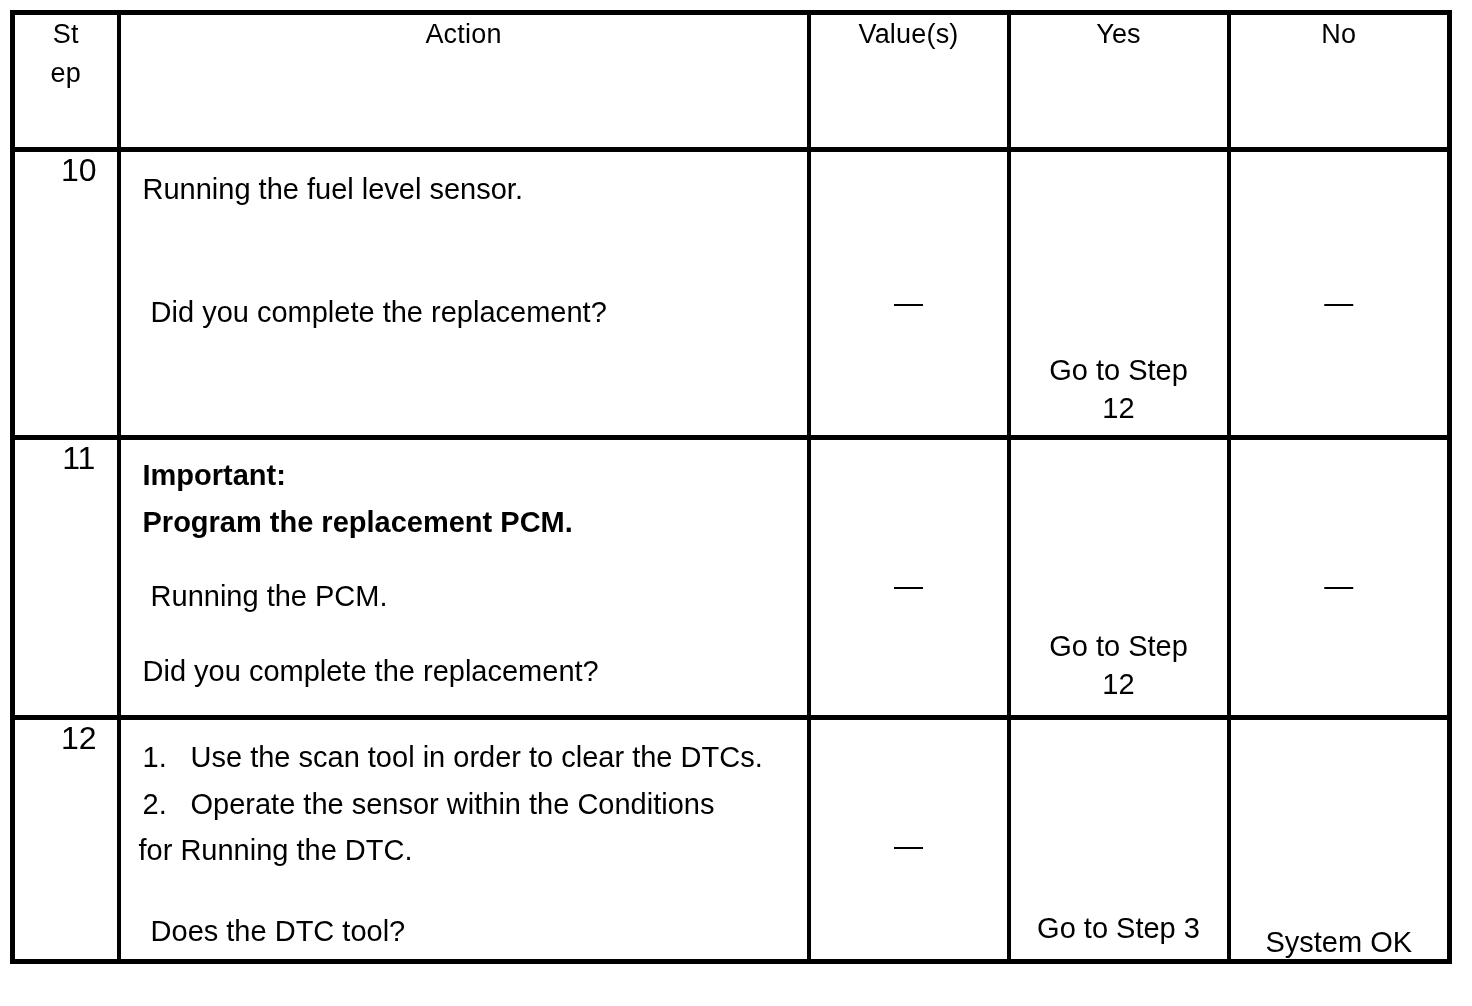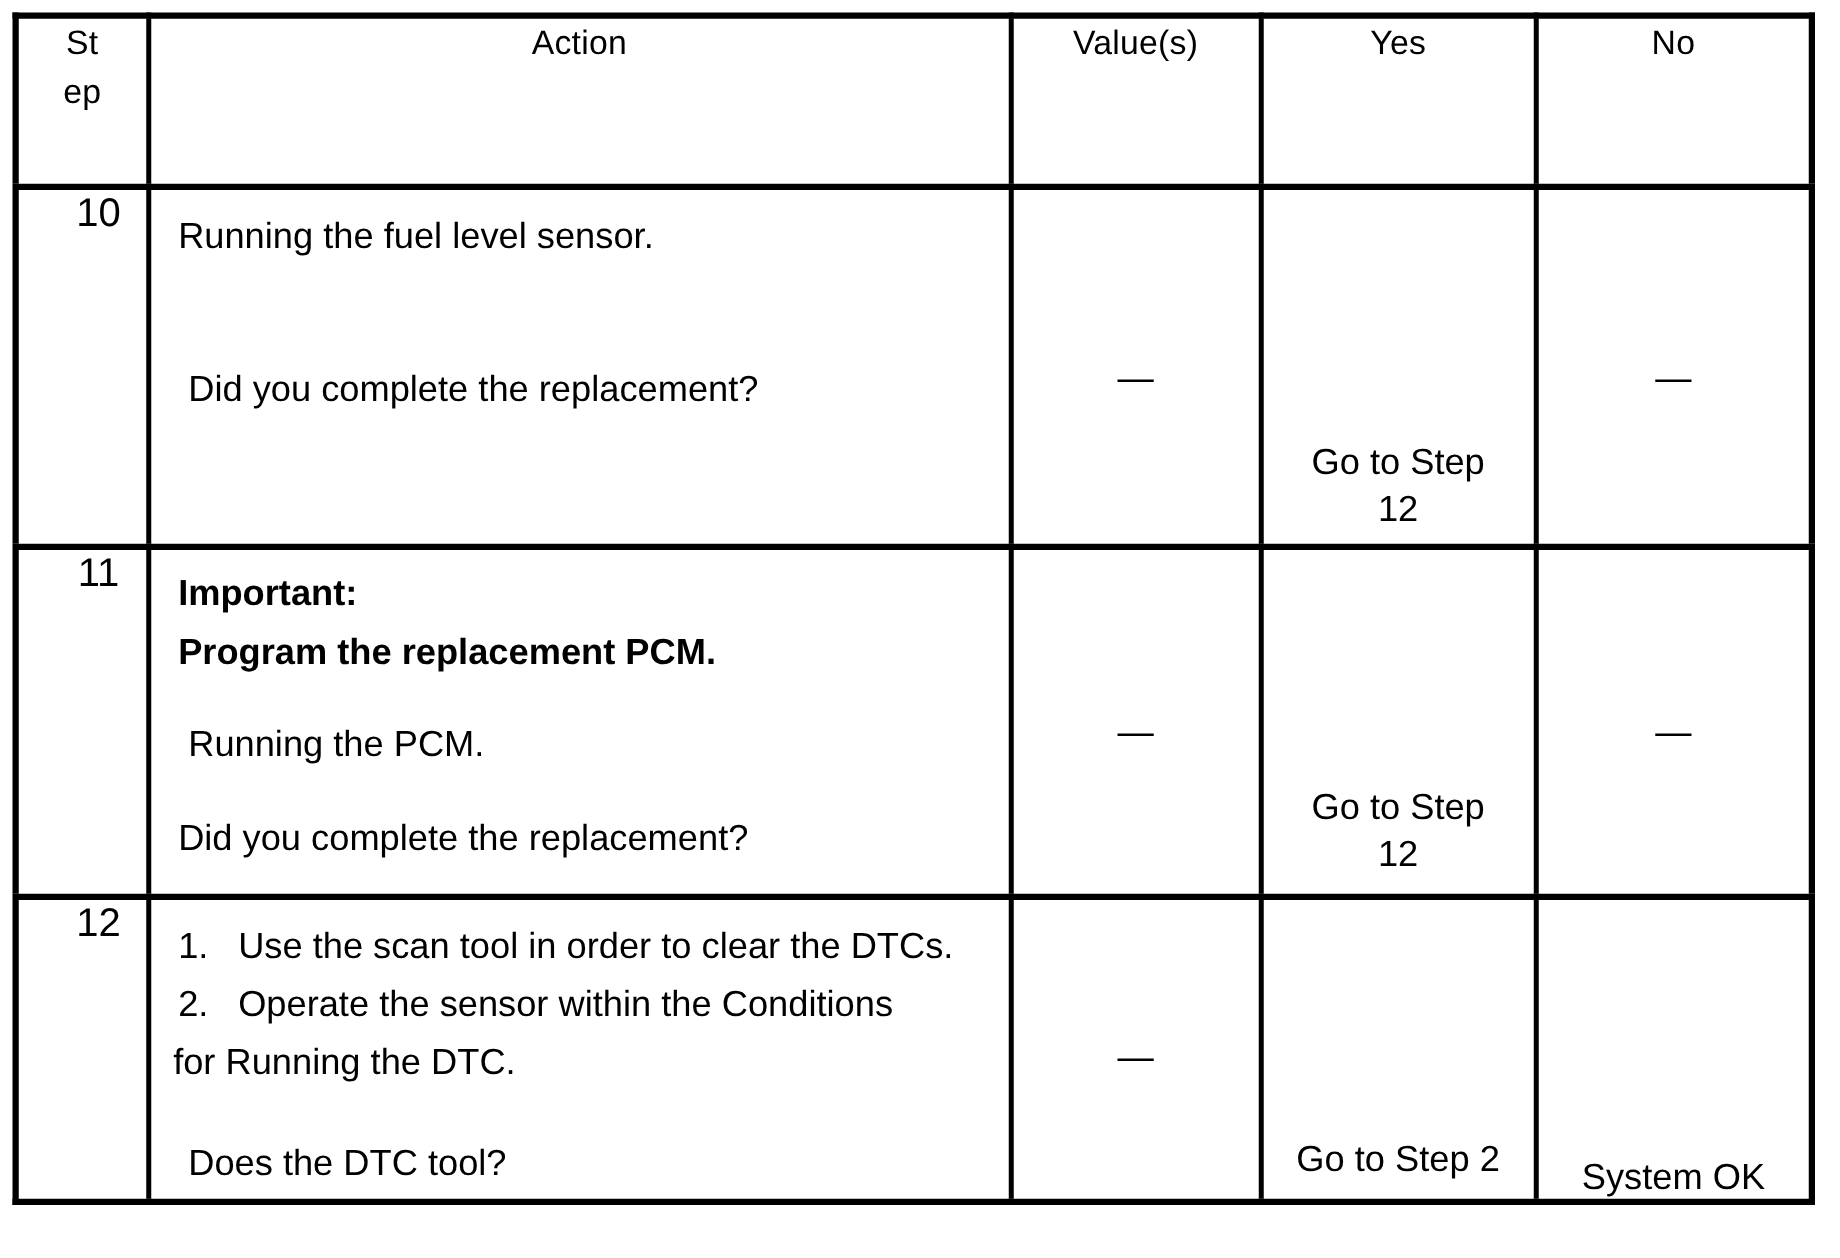--- a/index.html
+++ b/index.html
@@ -234,21 +234,21 @@
           <div class="action-line"> Does the DTC tool?</div>
         </div>
       </td>
       <td class="value-cell">
         <div class="pos" style="top:112px;">
           <span class="dash">—</span>
         </div>
       </td>
       <td class="yes-cell">
         <div class="pos" style="top:190px;">
-          <span class="stack-line">Go to Step 2</span>
+          <span class="stack-line">Go to Step 3</span>
         </div>
       </td>
       <td class="no-cell">
         <div class="pos" style="top:204px;">
           <span class="stack-line">System OK</span>
         </div>
       </td>
     </tr>
 
   </tbody>

